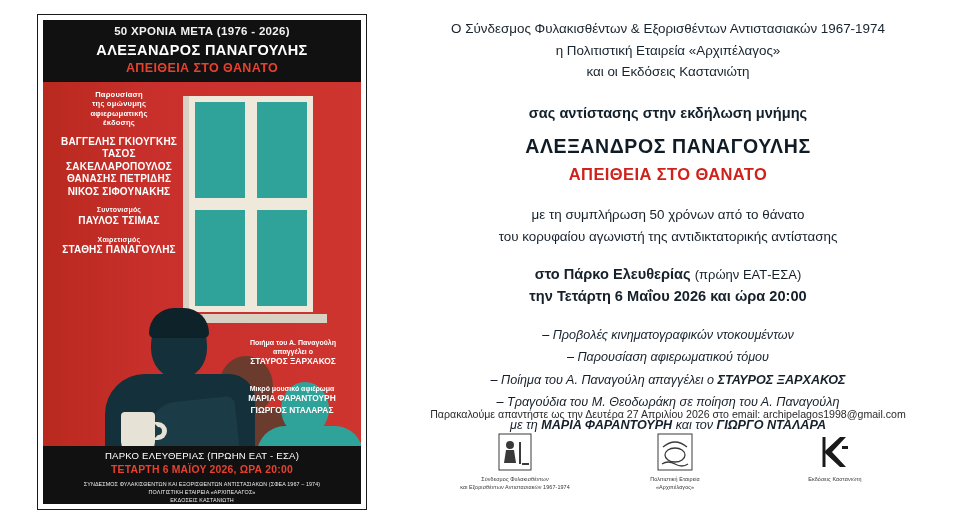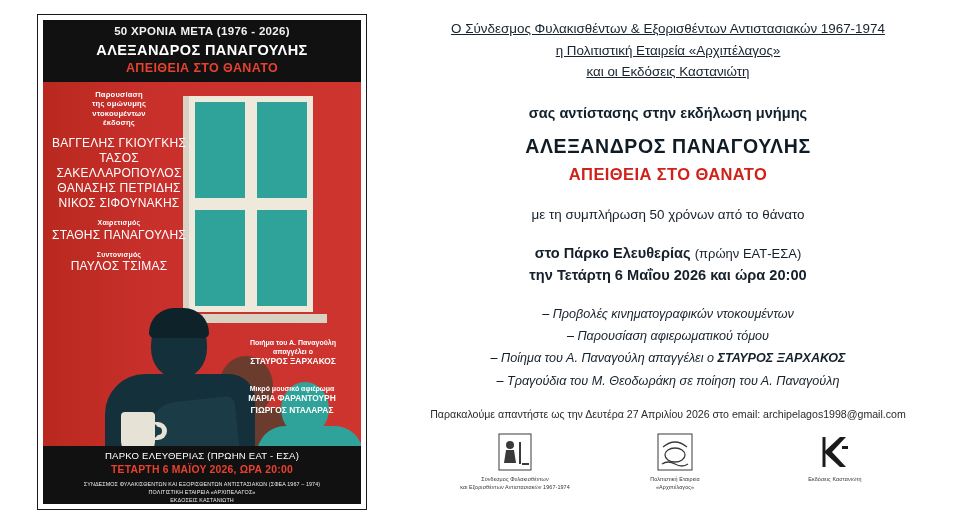--- a/index.html
+++ b/index.html
@@ -186,21 +186,21 @@
   .art-text {
     position: absolute;
     left: 6px; top: 8px;
     width: 140px;
     text-align: center;
     color: #ffffff;
     line-height: 1.25;
   }
   .art-text .blk { margin-bottom: 8px; }
   .art-text .t-sm  { font-size: 7.6px; font-weight: bold; letter-spacing: .2px; }
-  .art-text .t-nm  { font-size: 12px; font-weight: normal; letter-spacing: .2px; }
+  .art-text .t-nm  { font-size: 10px; font-weight: bold; letter-spacing: .2px; }
   .art-text .t-xs  { font-size: 7px;  font-weight: bold; letter-spacing: .2px; }
 
   
   .art-right {
     position: absolute;
     right: 8px;
     top: 256px;
     width: 120px;
     text-align: center;
     color: #ffffff;
@@ -255,21 +255,20 @@
     left: 392px;
     top: 18px;
     width: 552px;
     text-align: center;
     color: #15202b;
   }
   .l-org {
     font-size: 13.4px;
     line-height: 1.62;
     color: #17232e;
-    text-decoration: underline;
   }
   .l-invite {
     margin-top: 22px;
     font-size: 14.6px;
     font-weight: bold;
     color: #12202c;
   }
   .l-name {
     margin-top: 14px;
     font-size: 19.5px;
@@ -380,36 +379,36 @@
         <div class="fig-arm"></div>
         <div class="fig-head"></div>
         <div class="fig-hair"></div>
         <div class="fig-cup"></div>
         <div class="fig-cup-handle"></div>
 
         <div class="art-text">
           <div class="blk">
             <div class="t-sm">Παρουσίαση</div>
             <div class="t-sm">της ομώνυμης</div>
-            <div class="t-sm">ντοκουμέντων</div>
+            <div class="t-sm">αφιερωματικής</div>
             <div class="t-sm">έκδοσης</div>
           </div>
           <div class="blk">
             <div class="t-nm">ΒΑΓΓΕΛΗΣ ΓΚΙΟΥΓΚΗΣ</div>
             <div class="t-nm">ΤΑΣΟΣ ΣΑΚΕΛΛΑΡΟΠΟΥΛΟΣ</div>
             <div class="t-nm">ΘΑΝΑΣΗΣ ΠΕΤΡΙΔΗΣ</div>
             <div class="t-nm">ΝΙΚΟΣ ΣΙΦΟΥΝΑΚΗΣ</div>
           </div>
           <div class="blk">
+            <div class="t-xs">Συντονισμός</div>
+            <div class="t-nm">ΠΑΥΛΟΣ ΤΣΙΜΑΣ</div>
+          </div>
+          <div class="blk">
             <div class="t-xs">Χαιρετισμός</div>
             <div class="t-nm">ΣΤΑΘΗΣ ΠΑΝΑΓΟΥΛΗΣ</div>
-          </div>
-          <div class="blk">
-            <div class="t-xs">Συντονισμός</div>
-            <div class="t-nm">ΠΑΥΛΟΣ ΤΣΙΜΑΣ</div>
           </div>
         </div>
 
         <div class="art-right">
           <div class="r-xs">Ποιήμα του Α. Παναγούλη</div>
           <div class="r-xs">απαγγέλει ο</div>
           <div class="r-nm">ΣΤΑΥΡΟΣ ΞΑΡΧΑΚΟΣ</div>
         </div>
 
         <div class="art-right2">
@@ -437,35 +436,39 @@
       <div>η Πολιτιστική Εταιρεία «Αρχιπέλαγος»</div>
       <div>και οι Εκδόσεις Καστανιώτη</div>
     </div>
 
     <div class="l-invite">σας αντίστασης στην εκδήλωση μνήμης</div>
     <div class="l-name">ΑΛΕΞΑΝΔΡΟΣ ΠΑΝΑΓΟΥΛΗΣ</div>
     <div class="l-sub">ΑΠΕΙΘΕΙΑ ΣΤΟ ΘΑΝΑΤΟ</div>
 
     <div class="l-because">
       <div>με τη συμπλήρωση 50 χρόνων από το θάνατο</div>
+      <div>του κορυφαίου αγωνιστή της αντιδικτατορικής αντίστασης</div>
     </div>
 
     <div class="l-place">
       <span>στο Πάρκο Ελευθερίας</span>
       <span class="thin">(πρώην ΕΑΤ-ΕΣΑ)</span>
     </div>
     <div class="l-date">την Τετάρτη 6 Μαΐου 2026 και ώρα 20:00</div>
 
     <div class="program">
       <div>– Προβολές κινηματογραφικών ντοκουμέντων</div>
       <div>– Παρουσίαση αφιερωματικού τόμου</div>
       <div>
         <span>– Ποίημα του Α. Παναγούλη απαγγέλει ο </span><b>ΣΤΑΥΡΟΣ ΞΑΡΧΑΚΟΣ</b>
       </div>
       <div>– Τραγούδια του Μ. Θεοδωράκη σε ποίηση του Α. Παναγούλη</div>
+      <div>
+        <span>με τη </span><b>ΜΑΡΙΑ ΦΑΡΑΝΤΟΥΡΗ</b><span> και τον </span><b>ΓΙΩΡΓΟ ΝΤΑΛΑΡΑ</b>
+      </div>
     </div>
   </div>
 
   <div class="rsvp">Παρακαλούμε απαντήστε ως την Δευτέρα 27 Απριλίου 2026 στο email: archipelagos1998@gmail.com</div>
 
   <div class="logos">
 
     <div class="logo-block">
       <div class="logo-mark">
         <svg width="34" height="38" viewBox="0 0 34 38" aria-hidden="true">

